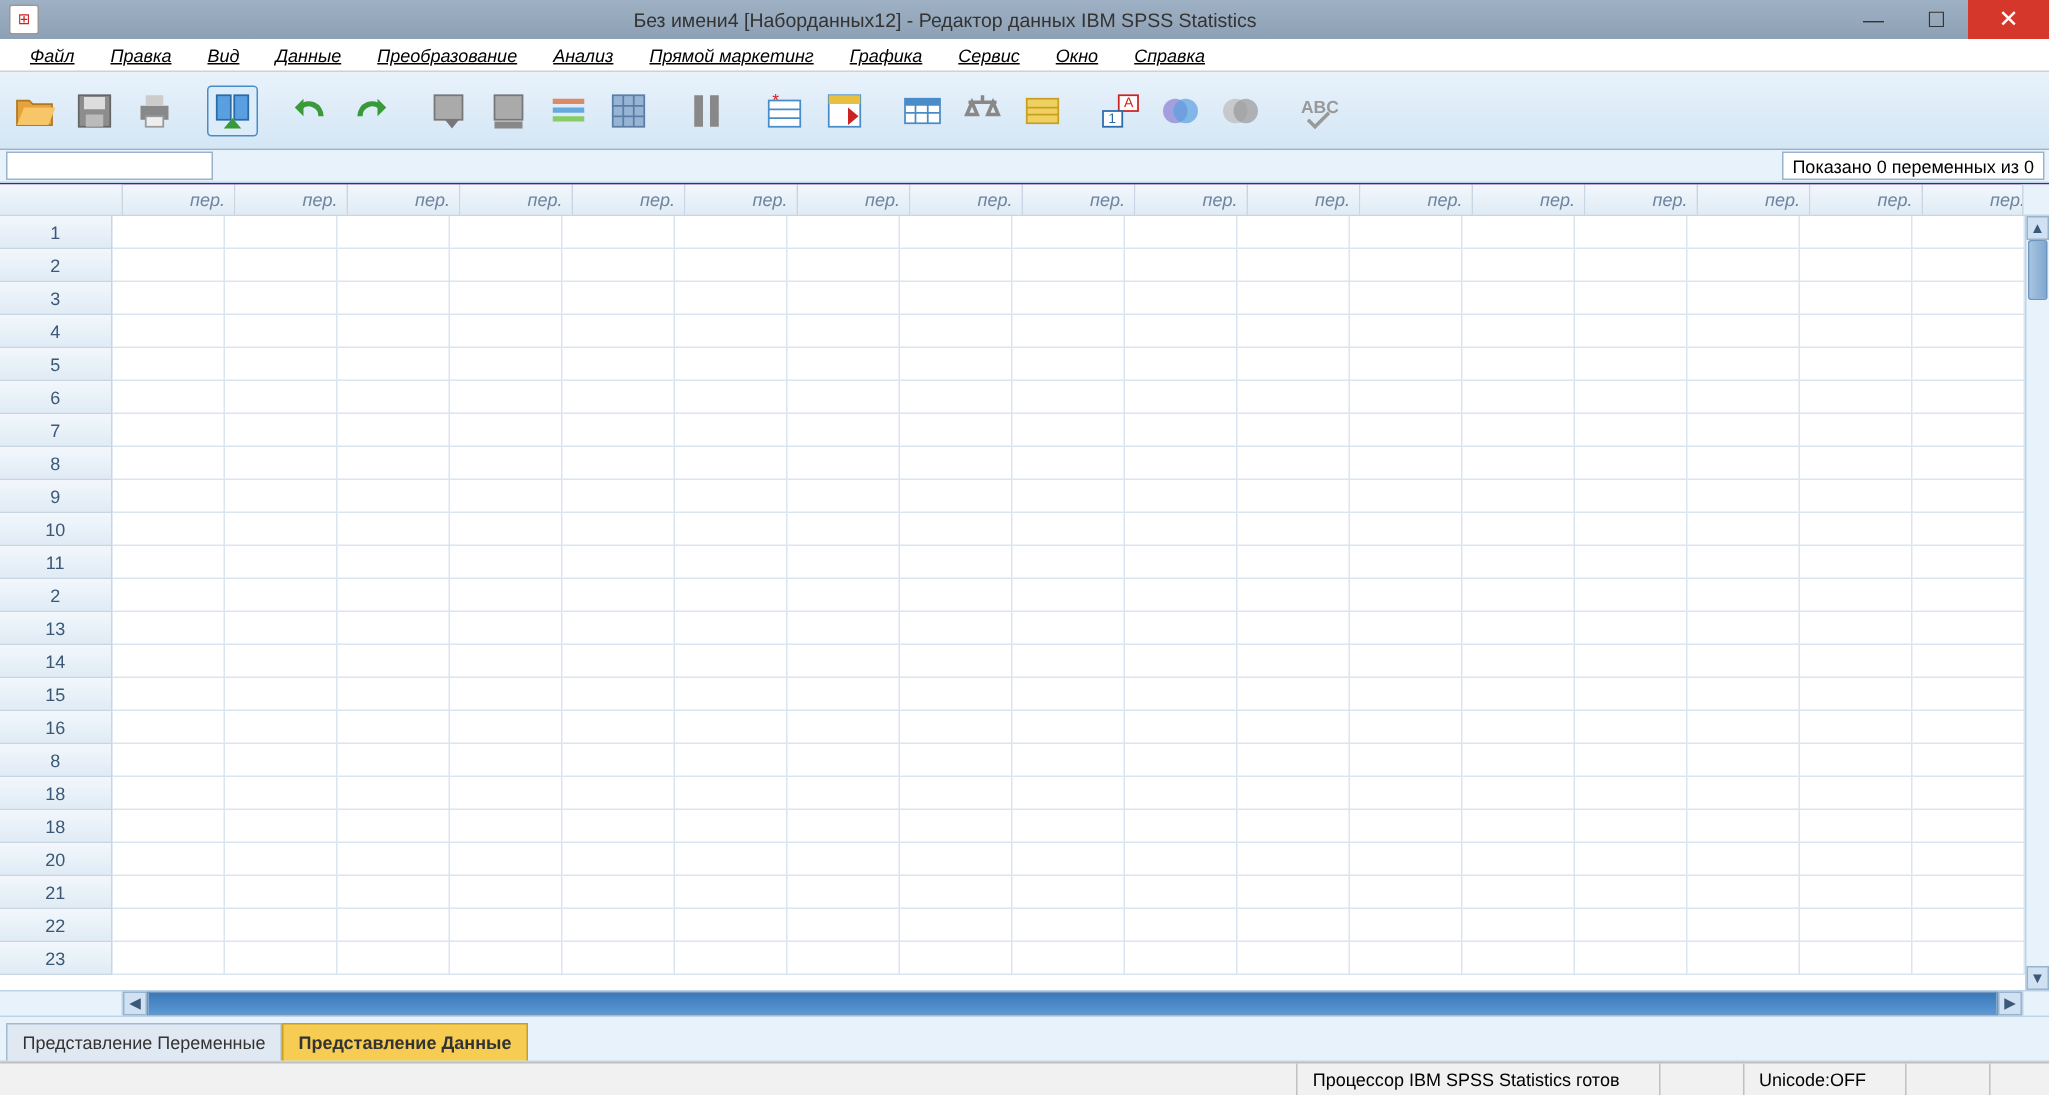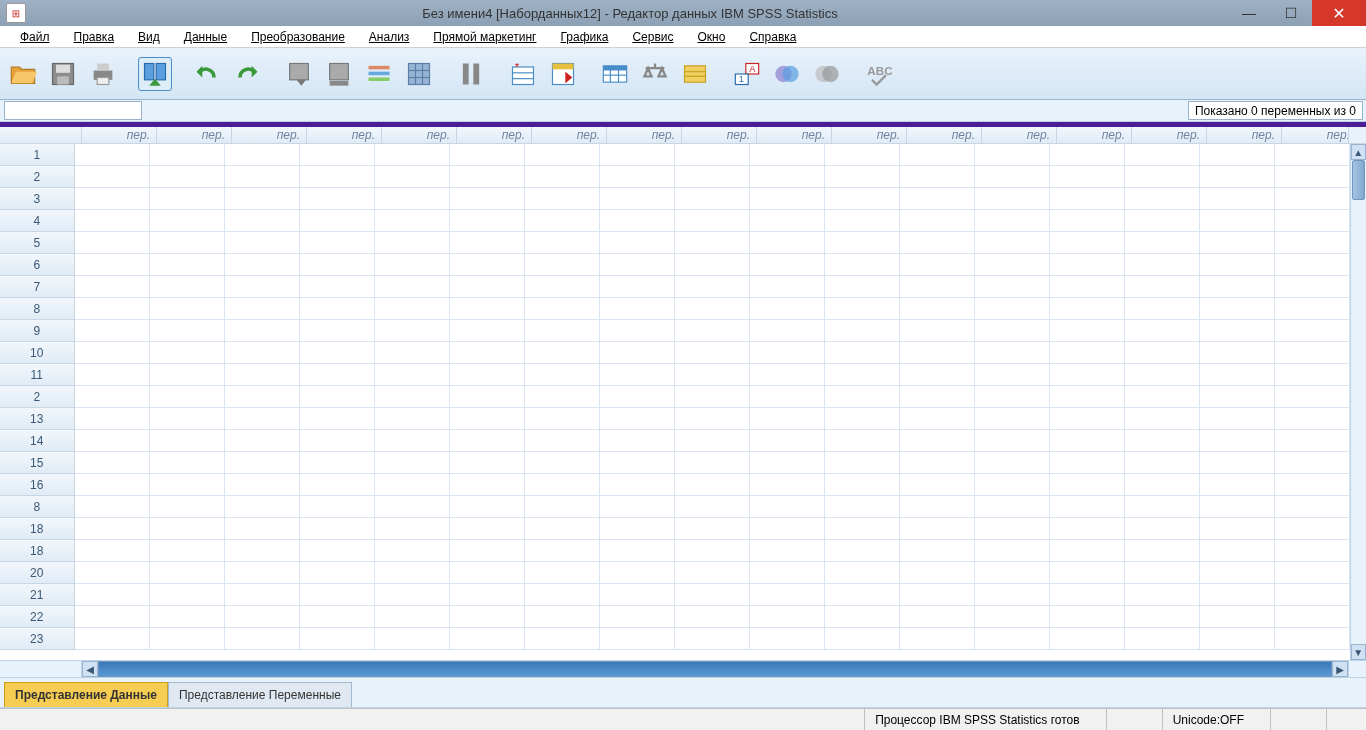--- a/index.html
+++ b/index.html
@@ -7,40 +7,40 @@
 
 
 .titlebar { height: 26px; background: linear-gradient(to bottom, #9fb1c4, #8ca0b5); display: flex; align-items: center; position: relative; }
 .titlebar-icon { width: 20px; height: 20px; margin: 0 6px; background: #fff; border: 1px solid #999; border-radius: 2px; display:flex; align-items:center; justify-content:center; font-size:10px; color:#c22;}
 .titlebar-title { flex: 1; text-align: center; font-size: 13px; color: #333; }
 .win-btns { display: flex; height: 100%; }
 .win-btn { width: 42px; display: flex; align-items: center; justify-content: center; font-size: 14px; color: #333; }
 .win-btn.close { background: #d6372b; color: #fff; width: 54px; font-size: 16px; }
 
 
-.menubar { height: 22px; background: #fff; border-bottom: 1px solid #d0d0d0; display: flex; align-items: center; padding: 0 8px; gap: 0; font-size: 12px; }
+.menubar { height: 22px; background: #fff; border-bottom: 1px solid #d0d0d0; display: flex; align-items: center; padding: 0 8px; gap: 0; font-size: 12px; font-style: italic; }
 .menu-item { padding: 2px 12px; cursor: default; }
 .menu-item .u { text-decoration: underline; }
 
 
 .toolbar { height: 52px; background: linear-gradient(to bottom, #e8f2fb, #d4e6f5); border-bottom: 1px solid #9ab3cc; display: flex; align-items: center; padding: 0 6px; gap: 6px; }
 .tool-btn { width: 34px; height: 34px; display: flex; align-items: center; justify-content: center; border: 1px solid transparent; border-radius: 3px; }
 .tool-btn.selected { border: 1px solid #4a8cc7; background: #dcecf8; }
 .tool-sep { width: 6px; }
 .ico { width: 28px; height: 28px; display:block; }
 
 
 .formularow { height: 22px; background: #e8f2fb; border-bottom: 1px solid #bcd3e8; display: flex; align-items: stretch; }
 .namebox { width: 138px; border: 1px solid #9ab3cc; background: #fff; margin: 1px 0 1px 4px; }
 .formula-fill { flex: 1; }
 .vars-shown { border: 1px solid #9ab3cc; background: #fff; padding: 1px 6px; font-size: 12px; display:flex; align-items:center; margin: 1px 3px 1px 0; }
 
 
 .grid-wrap { flex: 1; display: flex; flex-direction: column; background: #fff; position: relative; overflow: hidden; }
-.grid-header { display: flex; height: 22px; border-top: 5px solid #4c1d95; }
+.grid-header { display: flex; height: 22px; border-top: 1px solid #4c1d95; }
 .corner { width: 82px; background: linear-gradient(to bottom, #f2f7fc, #e0ebf5); border-right: 1px solid #c8d6e4; border-bottom: 1px solid #c8d6e4; }
 .col-h { flex: 0 0 75px; background: linear-gradient(to bottom, #f2f7fc, #e0ebf5); border-right: 1px solid #c8d6e4; border-bottom: 1px solid #c8d6e4; display:flex; align-items:center; justify-content:flex-end; padding-right: 6px; font-size: 12px; color: #6e84a0; font-style: italic; }
 .grid-body { flex: 1; overflow: hidden; display:flex; }
 .row-hdrs { width: 82px; }
 .row-h { height: 22px; background: linear-gradient(to bottom, #f2f7fc, #e0ebf5); border-right: 1px solid #c8d6e4; border-bottom: 1px solid #c8d6e4; display:flex; align-items:center; justify-content:center; font-size: 12px; color: #3b5876; }
 .cells { flex:1; position:relative; }
 .row { display:flex; height:22px; }
 .cell { flex: 0 0 75px; border-right: 1px solid #d9e6f1; border-bottom: 1px solid #d9e6f1; }
 .vscroll { width: 18px; background: #e8f2fb; border-left: 1px solid #bcd3e8; position:relative; }
 .vscroll .arrow { height: 16px; background: #cfe1f2; border: 1px solid #9ab3cc; display:flex;align-items:center;justify-content:center;font-size:10px;color:#3b5876; }
@@ -742,22 +742,22 @@
   <div class="hscroll-row">
     <div class="hscroll-spacer"></div>
     <div class="hscroll-arrow">◀</div>
     <div class="hscroll-track"></div>
     <div class="hscroll-arrow">▶</div>
     <div class="hscroll-corner"></div>
   </div>
 </div>
 
 <div class="tabs">
+  <div class="tab">Представление Переменные</div>
   <div class="tab active">Представление Данные</div>
-  <div class="tab">Представление Переменные</div>
 </div>
 
 <div class="statusbar">
   <div class="status-fill"></div>
   <div class="status-cell">Процессор IBM SPSS Statistics  готов</div>
   <div class="status-cell status-small"></div>
   <div class="status-cell">Unicode:OFF</div>
   <div class="status-cell status-small"></div>
   <div class="status-cell status-small"></div>
 </div>

